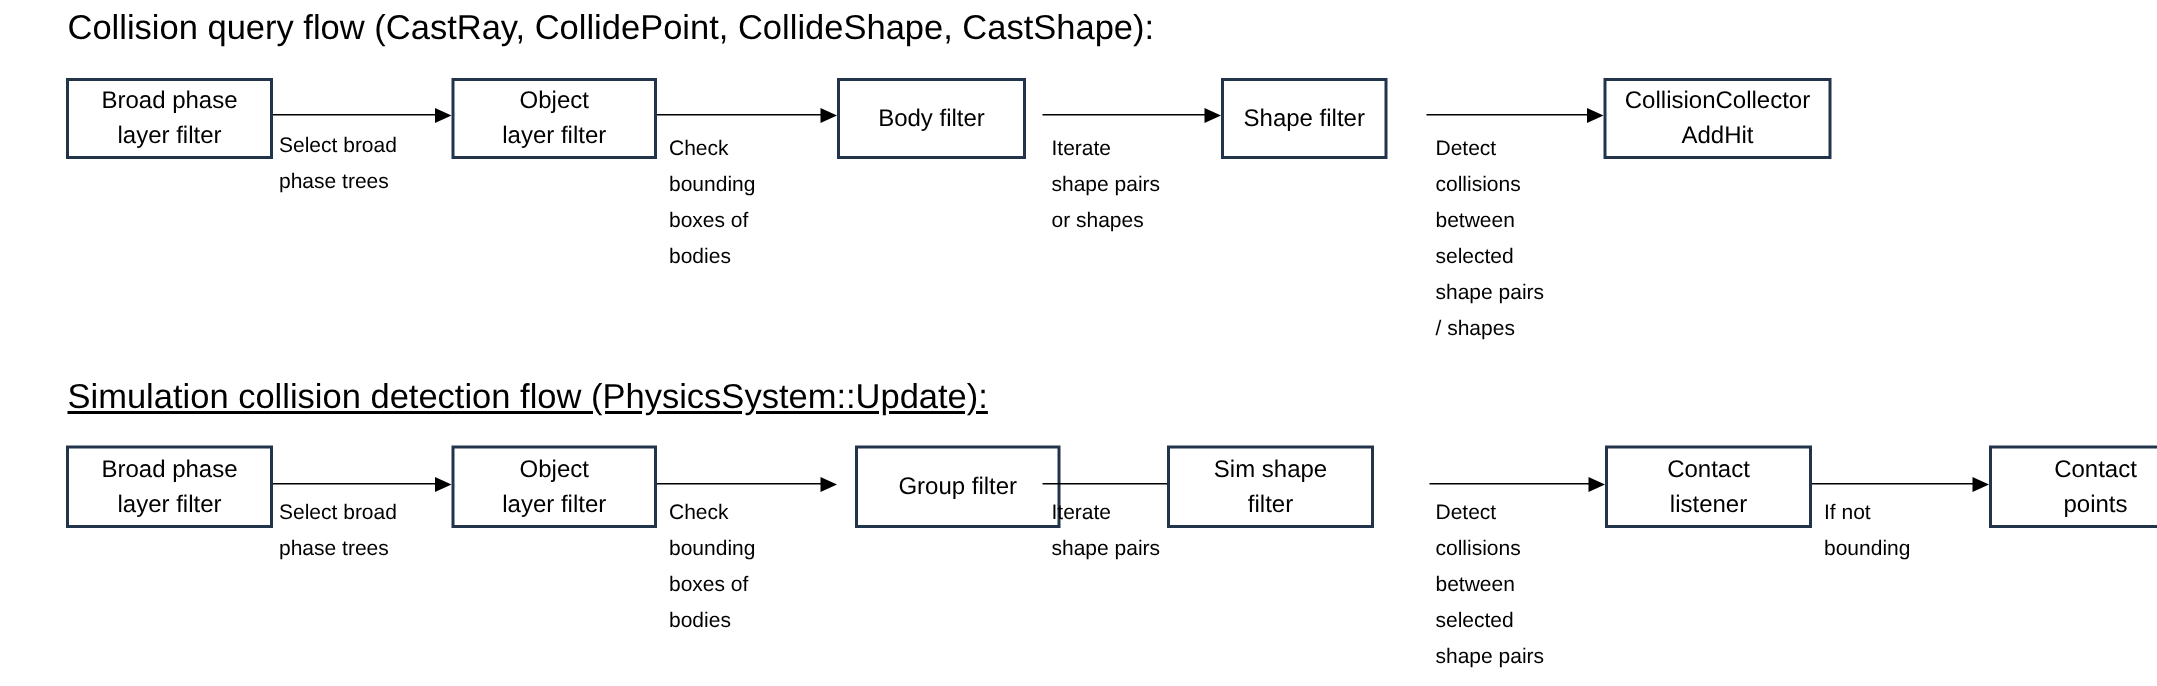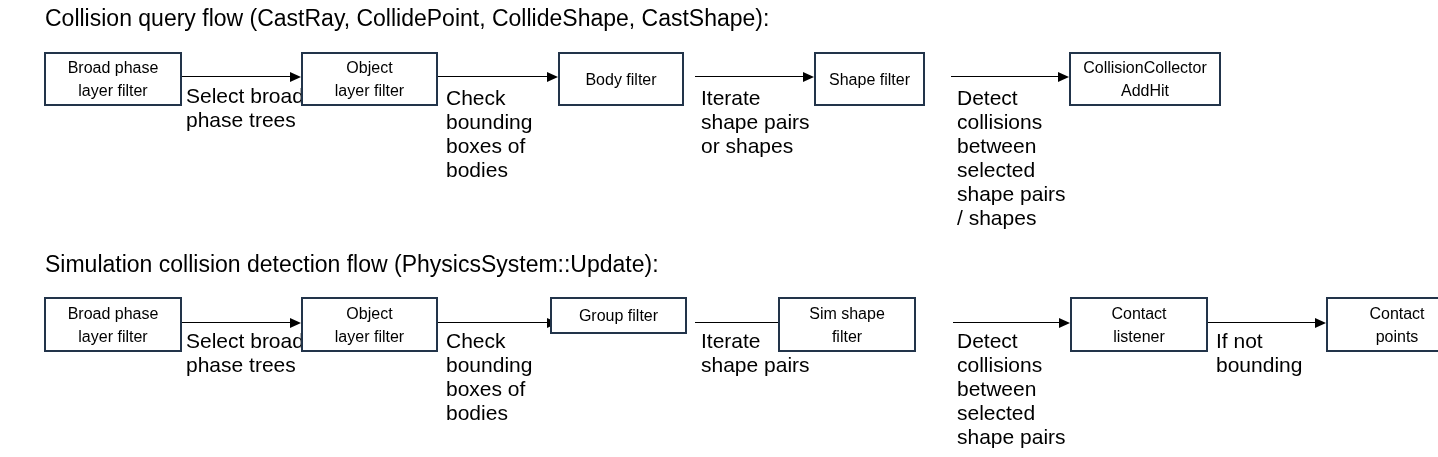--- a/index.html
+++ b/index.html
@@ -58,21 +58,21 @@
   .arrow .head{
     position:absolute;
     right:0; top:-5px;
     width:0; height:0;
     border-left:11px solid var(--arrow);
     border-top:5px solid transparent;
     border-bottom:5px solid transparent;
   }
   .edge-label{
     position:absolute;
-    font-size:21px;
+    font-size:14px;
     line-height:24px;
     white-space:pre-line;
     color:var(--text);
   }
 </style>
 </head>
 <body>
 
 <div class="canvas">
 
@@ -129,21 +129,21 @@
 between
 selected
 shape pairs
 / shapes</div>
 
   <div class="node" style="left:1031px;top:52px;width:152px;">
     <span>CollisionCollector
 AddHit</span>
   </div>
 
-  <div class="flow-title" style="left:7px;top:249px;">Simulation collision detection flow (PhysicsSystem::Update):</div>
+  <div class="flow-title" style="left:7px;top:249px;text-decoration:underline;">Simulation collision detection flow (PhysicsSystem::Update):</div>
 
   <div class="node" style="left:6px;top:297px;width:138px;height:55px;">
     <span>Broad phase
 layer filter</span>
   </div>
 
   <div class="arrow" style="left:144px;top:323px;width:119px;">
     <i class="shaft"></i>
     <i class="head"></i>
   </div>
@@ -157,21 +157,21 @@
 
   <div class="arrow" style="left:400px;top:323px;width:120px;">
     <i class="shaft"></i>
     <i class="head"></i>
   </div>
   <div class="edge-label" style="left:408px;top:329px;">Check
 bounding
 boxes of
 bodies</div>
 
-  <div class="node" style="left:512px;top:297px;width:137px;height:37px;">
+  <div class="node" style="left:532px;top:297px;width:137px;height:55px;">
     <span>Group filter</span>
   </div>
 
   <div class="arrow" style="left:657px;top:323px;width:120px;">
     <i class="shaft"></i>
     <i class="head"></i>
   </div>
   <div class="edge-label" style="left:663px;top:329px;">Iterate
 shape pairs</div>
 

